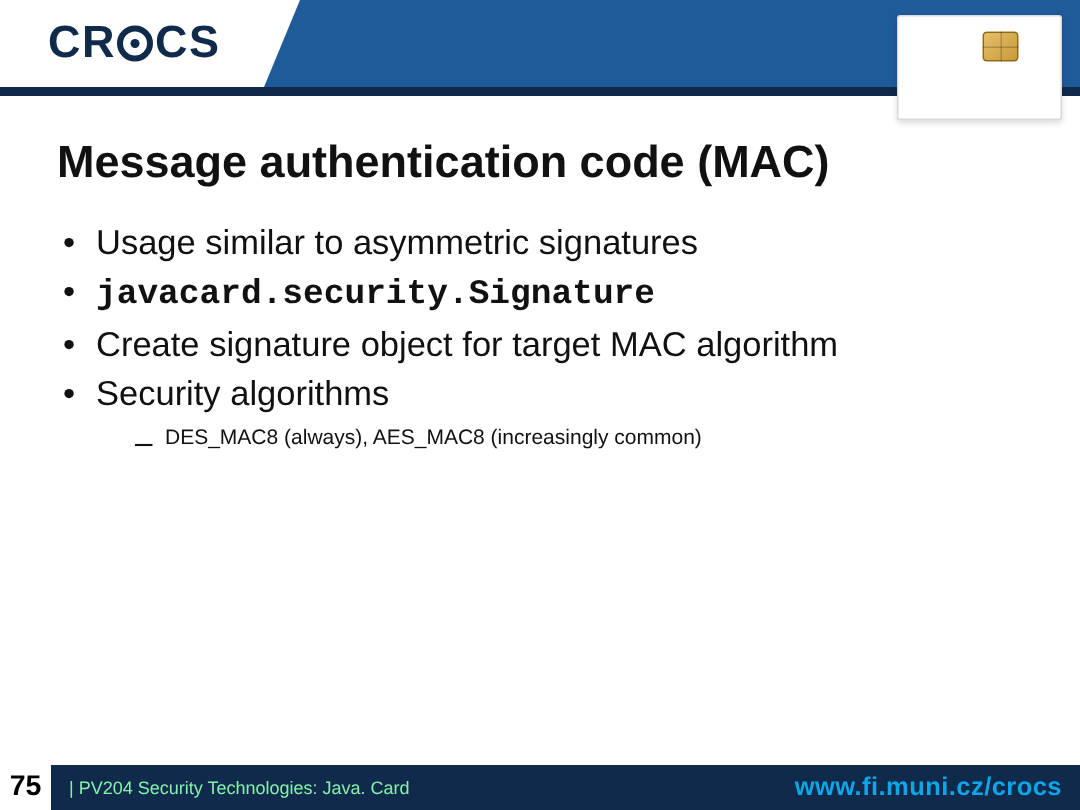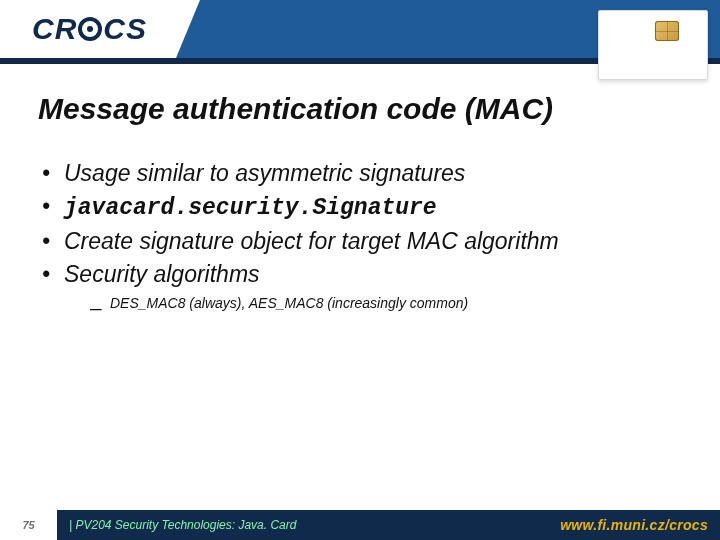--- a/index.html
+++ b/index.html
@@ -1,15 +1,15 @@
 <!DOCTYPE html>
 <html><head>
 <meta charset="utf-8">
 <style>
-  * { margin: 0; padding: 0; box-sizing: border-box; font-style: italic; }
+  * { margin: 0; padding: 0; box-sizing: border-box; }
   html, body { width: 720px; height: 540px; font-family: Arial, Helvetica, sans-serif; background: #fff; overflow: hidden; }
 
   .slide { position: relative; width: 720px; height: 540px; background: #fff; }
 
   
   .header-band {
     position: absolute; top: 0; left: 0; width: 100%; height: 58px;
     background: #1f5a99;
     display: flex; align-items: center;
   }
@@ -43,47 +43,47 @@
     box-shadow: inset 0 0 0 1px #8a6a20;
   }
   .chip-gold::before, .chip-gold::after {
     content: ""; position: absolute; background: rgba(0,0,0,0.2);
   }
   .chip-gold::before { left: 0; right: 0; top: 50%; height: 1px; }
   .chip-gold::after  { top: 0; bottom: 0; left: 50%; width: 1px; }
 
   
   .content { position: absolute; top: 92px; left: 38px; right: 38px; }
-  h1 { font-size: 30px; font-weight: bold; color: #111; margin-bottom: 32px; }
+  h1 { font-size: 30px; font-weight: bold; color: #111; margin-bottom: 20px; }
 
   ul.top { list-style: none; padding-left: 0; }
   ul.top > li { position: relative; padding-left: 26px; font-size: 23px; color: #111; line-height: 1.35; margin-bottom: 2px; }
   ul.top > li::before {
     content: "•"; position: absolute; left: 4px; top: 0; color: #111; font-size: 23px;
   }
   .mono { font-family: "Courier New", Courier, monospace; font-weight: bold; }
 
   ul.sub { list-style: none; padding-left: 0; margin-top: 4px; }
   ul.sub > li { position: relative; padding-left: 46px; font-size: 14px; color: #111; line-height: 1.35; }
   ul.sub > li::before {
     content: "–"; position: absolute; left: 26px; top: 0; font-size: 21px; color: #111;
   }
 
   
   .footer {
     position: absolute; left: 0; bottom: 0; width: 100%; height: 30px;
     background: #0f2a4a; display: flex; align-items: center;
   }
   .footer-left {
-    background: #fff; color: #737373; height: 30px; width: 57px;
+    background: #fff; color: #000000; height: 30px; width: 34px;
     display: flex; align-items: center; justify-content: center;
-    font-weight: bold; font-size: 11px;
+    font-weight: bold; font-size: 19px;
   }
   .footer-course { color: #86efac; font-size: 12px; margin-left: 12px; }
-  .footer-right { position: absolute; right: 12px; color: #eab308; font-size: 14px; font-weight: bold; letter-spacing: .3px; }
+  .footer-right { position: absolute; right: 12px; color: #0ea5e9; font-size: 17px; font-weight: bold; letter-spacing: .3px; }
 </style>
 </head>
 <body>
 
 <div class="slide">
 
   <div class="header-band">
     <div class="logo-area">
       <div class="logo-text">
         <span>CR</span>

